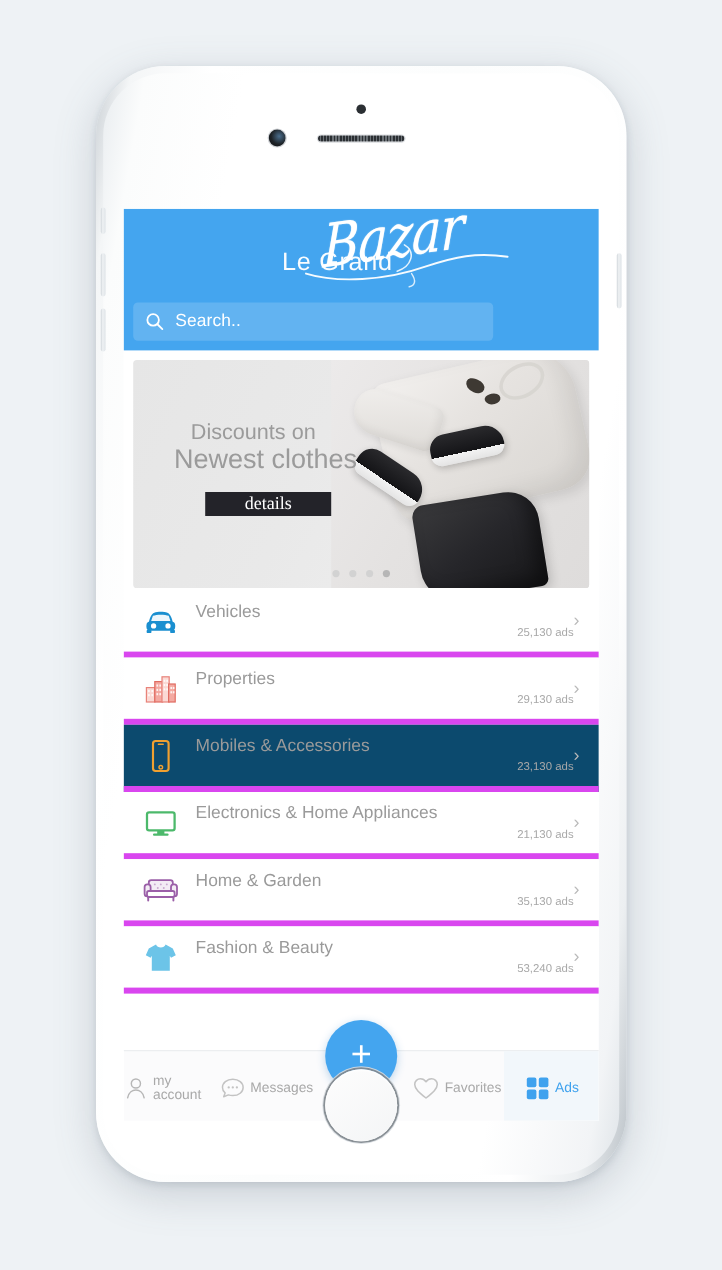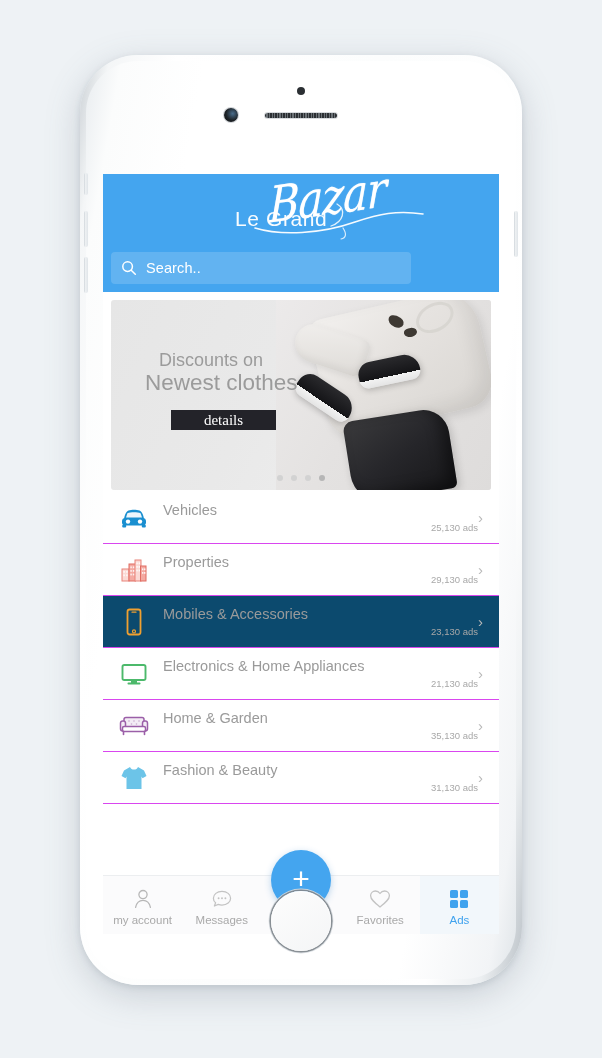--- a/index.html
+++ b/index.html
@@ -281,21 +281,21 @@
   #category-list {
     background: #ffffff;
     padding-top: 2px;
   }
   .cat-row {
     position: relative;
     display: flex;
     align-items: center;
     height: 51px;
     padding: 0 14px 0 10px;
-    border-bottom: 1px solid #d946ef;
+    border-bottom: 5px solid #d946ef;
     cursor: pointer;
     background: #ffffff;
   }
   .cat-row.highlight { background: #0c4a6e; }
   .cat-icon {
     width: 42px;
     flex: 0 0 42px;
     display: flex;
     align-items: center;
     justify-content: center;
@@ -328,21 +328,21 @@
     left: 0; right: 0; bottom: 0;
     height: 58px;
     background: #fbfbfc;
     border-top: 1px solid #eceef0;
     display: flex;
     align-items: stretch;
   }
   .nav-item {
     flex: 1 1 0;
     display: flex;
-    flex-direction: column;
+    flex-direction: row;
     align-items: center;
     justify-content: center;
     cursor: pointer;
     gap: 4px;
     padding-top: 4px;
   }
   .nav-item.active { background: #f2f7fb; }
   .nav-label {
     font-size: 11.5px;
     color: #a9a9a9;
@@ -555,21 +555,21 @@
         </div>
 
         <div class="cat-row">
           <div class="cat-icon">
             <svg width="28" height="26" viewBox="0 0 28 26">
               <path d="M10 2 L4 5.5 L1.5 11 L5.5 13.2 L6.5 11.5 L6.5 24 L21.5 24 L21.5 11.5 L22.5 13.2 L26.5 11 L24 5.5 L18 2 C17 5.4 11 5.4 10 2 Z" fill="#6cc4e8"></path>
             </svg>
           </div>
           <div class="cat-text">
             <div class="cat-name">Fashion &amp; Beauty</div>
-            <div class="cat-count">31,130 ads</div>
+            <div class="cat-count">53,240 ads</div>
           </div>
           <div class="chevron">›</div>
         </div>
       </div>
 
       <div id="bottom-nav">
         <div class="nav-item">
           <svg width="22" height="22" viewBox="0 0 22 22">
             <circle cx="11" cy="6.6" r="4.1" fill="none" stroke="#b7b7b7" stroke-width="1.3"></circle>
             <path d="M3.6 19.4 C4.6 14.6 8 12.4 11 12.4 C14 12.4 17.4 14.6 18.4 19.4" fill="none" stroke="#b7b7b7" stroke-width="1.3" stroke-linecap="round"></path>

